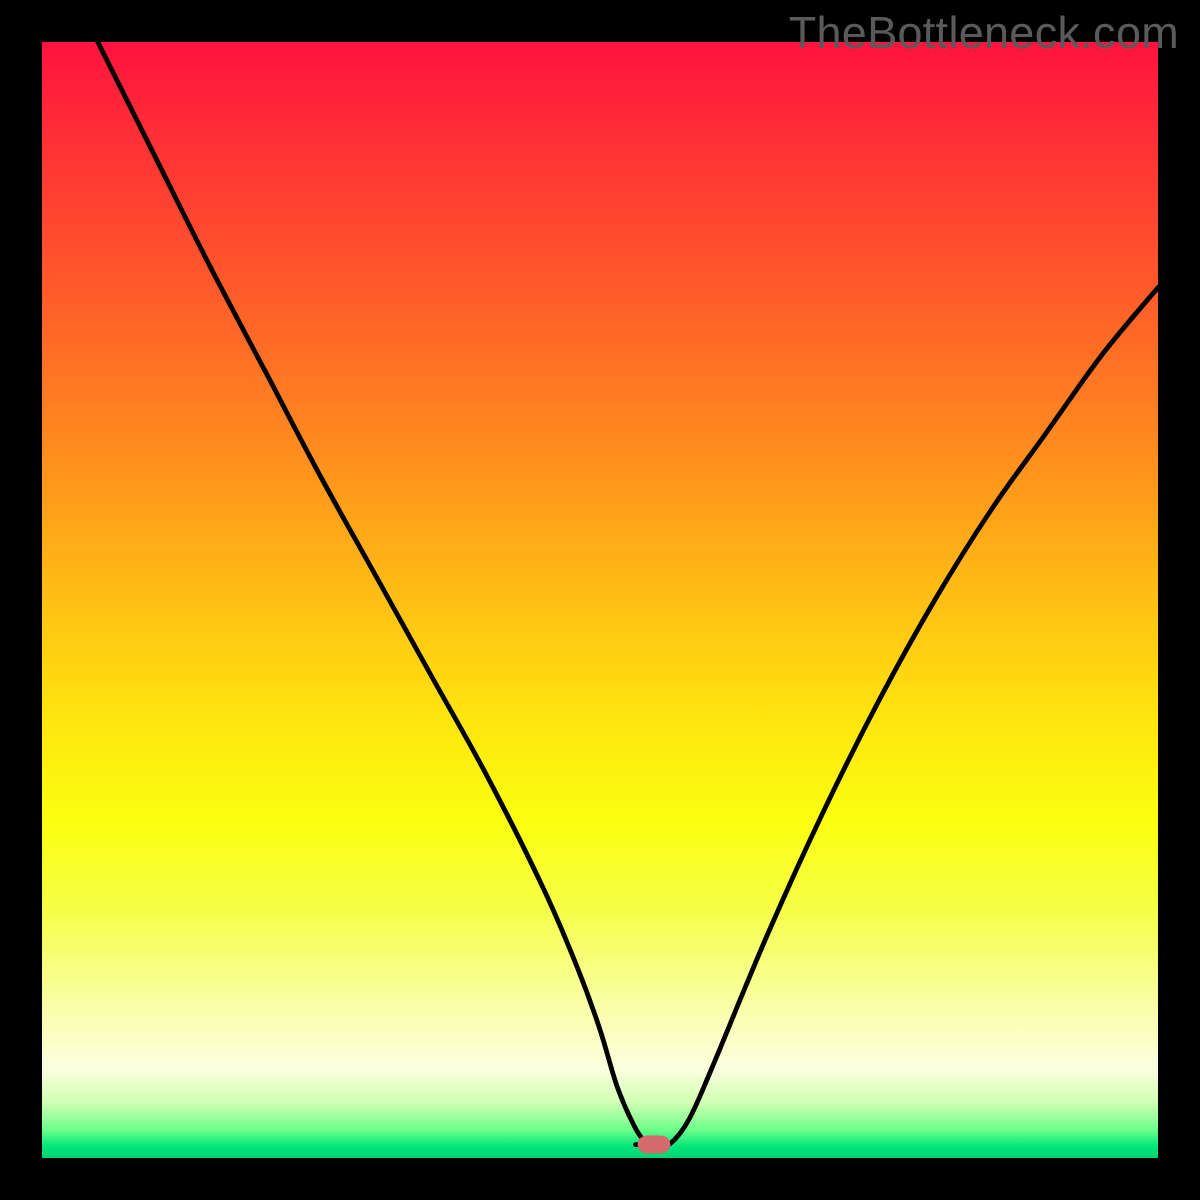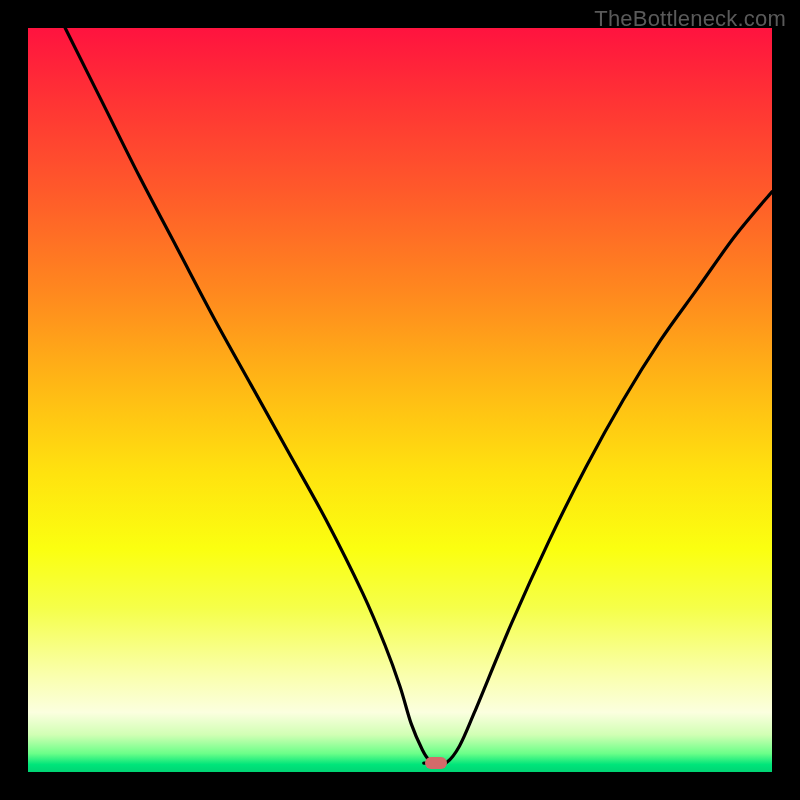--- a/index.html
+++ b/index.html
@@ -14,21 +14,21 @@
   .frame {
     position: relative;
     width: 800px;
     height: 800px;
   }
   .watermark {
     position: absolute;
     top: 6px;
     right: 14px;
     color: #5a5a5a;
-    font-size: 22px;
+    font-size: 30px;
     font-weight: 400;
     letter-spacing: 0.2px;
     z-index: 20;
   }
   .plot-area {
     position: absolute;
     left: 28px;
     top: 28px;
     width: 744px;
     height: 744px;

